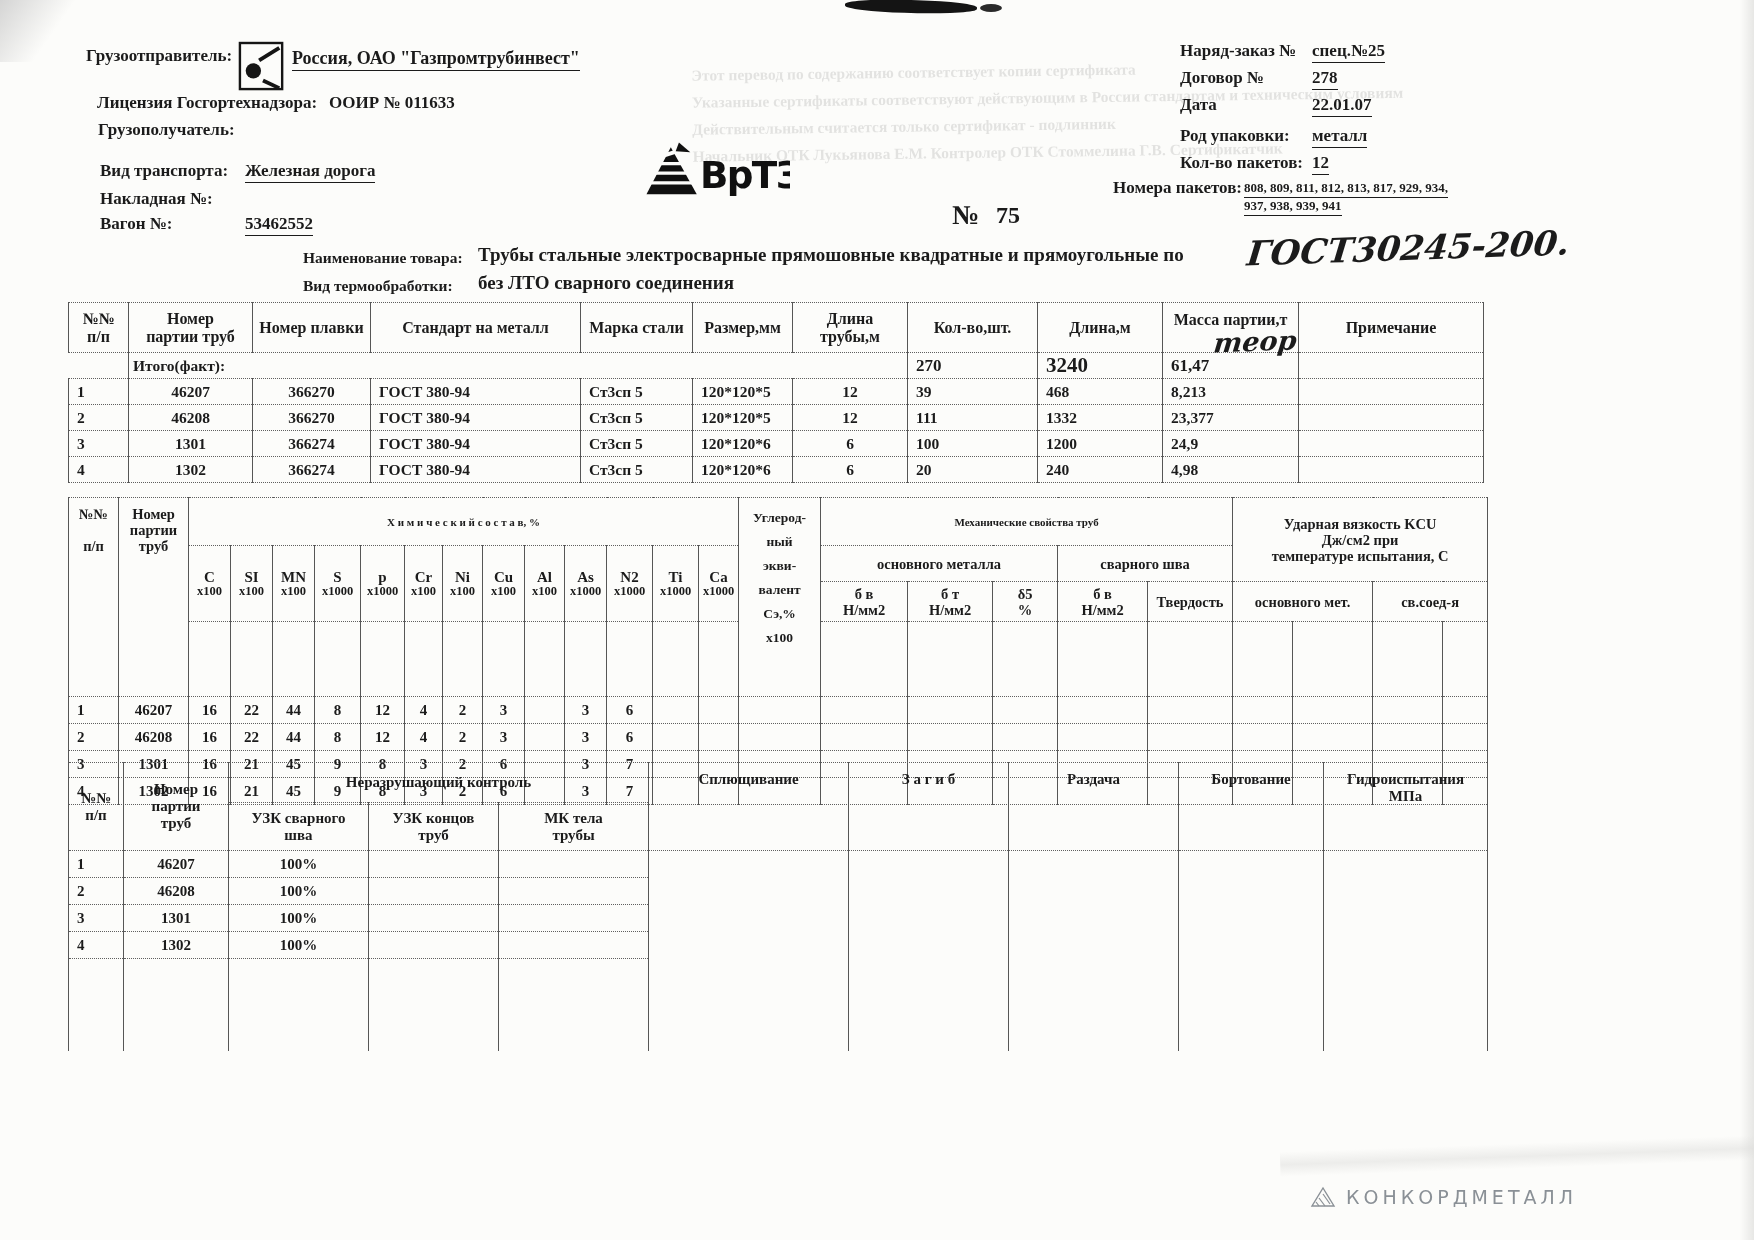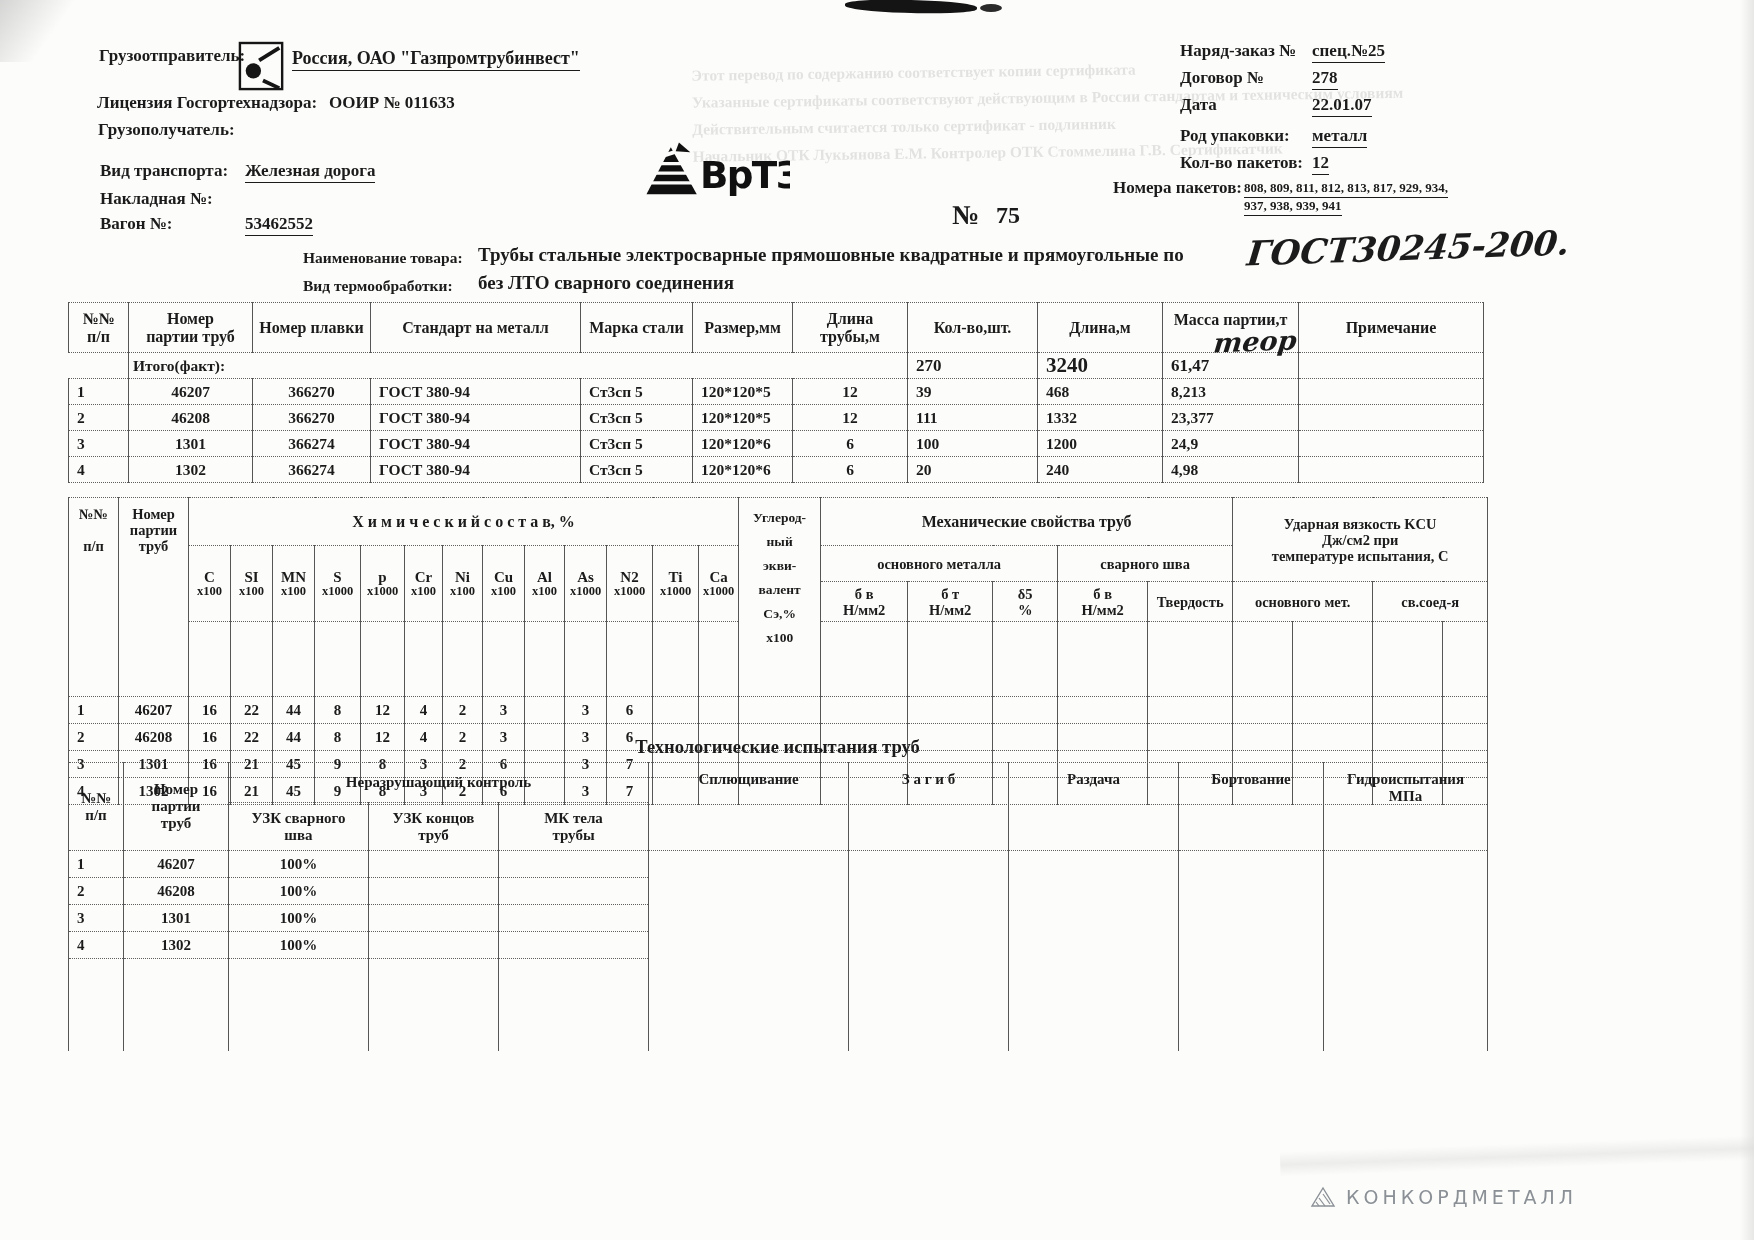--- a/index.html
+++ b/index.html
@@ -33,21 +33,21 @@
   .t1{top:302px;width:1415px;}
   .t1 thead tr{height:50px;}
   .t1 tbody tr{height:26px;}
   .t1 th{font-size:16px;}
   .t1 td{font-size:15.5px;}
   .t2{top:497px;width:1419px;}
   .t2 .h1{height:48px;}.t2 .h2{height:36px;}.t2 .h3{height:40px;}.t2 .sp{height:75px;}
   .t2 tbody tr.d{height:27px;}
   .t2 th{font-size:14.5px;line-height:16px;}
   .t2 td{font-size:15px;}
-  .t2 .group{font-size:16px;}
+  .t2 .group{font-size:11px;}
   .t2 .ceq{font-size:13.5px;line-height:24px;}
   .t2 .sym{font-size:15px;line-height:16px;}
   .t2 .mult{font-size:12.5px;line-height:13px;font-weight:bold;}
   .t3{top:762px;width:1419px;}
   .t3 .h1{height:40px;}.t3 .h2{height:48px;}
   .t3 tbody tr.d{height:27px;}
   .t3 tbody tr.fill{height:92px;}
   .t3 th{font-size:15px;line-height:17px;}
   .t3 td{font-size:15px;}
   .vt{vertical-align:top;padding-top:8px;}
@@ -71,21 +71,21 @@
   <div class="smudge2"></div>
   <div class="streak"></div>
 
   <div class="ghost">
     <div>Этот перевод по содержанию соответствует копии сертификата</div>
     <div>Указанные сертификаты соответствуют действующим в России стандартам и техническим условиям</div>
     <div>Действительным считается только сертификат - подлинник</div>
     <div>Начальник ОТК  Лукьянова Е.М.        Контролер ОТК        Стоммелина Г.В.        Сертификатчик</div>
   </div>
 
-  <div class="abs lbl" style="left:99px;top:46px">Грузоотправитель:</div>
+  <div class="abs lbl" style="left:86px;top:46px">Грузоотправитель:</div>
   <svg class="abs" style="left:238px;top:40px" width="48" height="54" viewBox="0 0 50 54">
     <rect x="2" y="2" width="44" height="48" fill="none" stroke="#151515" stroke-width="2.5"></rect>
     <line x1="43" y1="7" x2="22" y2="20" stroke="#151515" stroke-width="4"></line>
     <circle cx="16" cy="31" r="8" fill="#151515"></circle>
     <line x1="26" y1="41" x2="43" y2="49" stroke="#151515" stroke-width="4"></line>
   </svg>
   <div class="abs b u" style="left:292px;top:48px;font-size:18px">Россия, ОАО "Газпромтрубинвест"</div>
 
   <div class="abs" style="left:97px;top:93px">
     <span class="lbl">Лицензия Госгортехнадзора:</span>
@@ -484,21 +484,20 @@
           <td></td>
           <td></td>
           <td></td>
           <td></td>
           <td></td>
           <td></td>
         </tr>
       </tbody>
   </table>
 
-  <div class="abs b" style="left:68px;top:737px;width:1419px;text-align:center;font-size:18.5px">Технологические  испытания  труб</div>
   <table class="t3">
     <colgroup>
       <col style="width:55px">
         <col style="width:105px">
         <col style="width:140px">
         <col style="width:130px">
         <col style="width:150px">
       <col style="width:200px">
         <col style="width:160px">
         <col style="width:170px">

